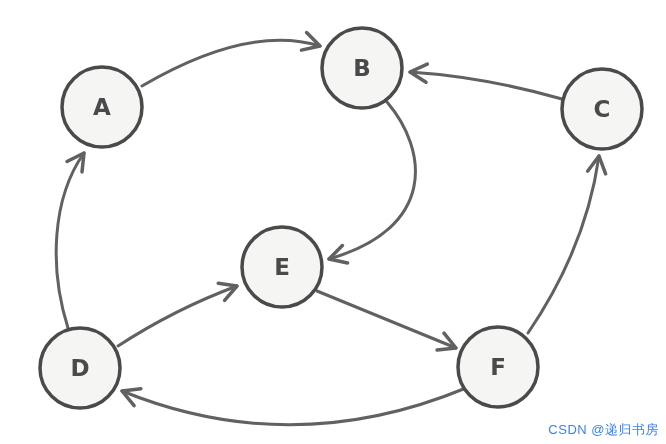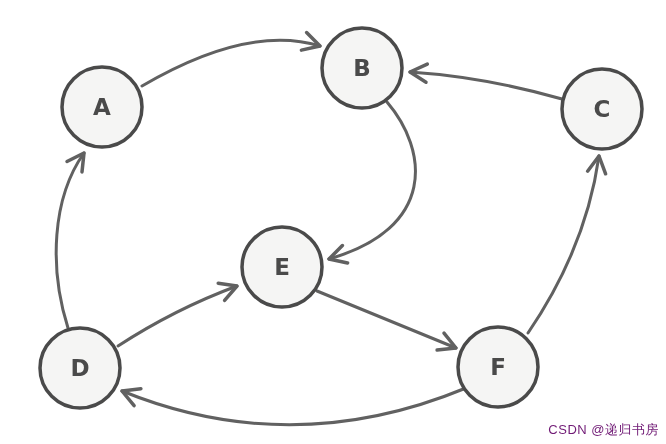--- a/index.html
+++ b/index.html
@@ -84,14 +84,14 @@
       </g>
       <g>
         <circle cx="282" cy="267" r="40" fill="#f5f5f4" stroke="#4a4a4a" stroke-width="3.5"></circle>
         <text x="282" y="275" class="node-label" fill="#4a4a4a">E</text>
       </g>
       <g>
         <circle cx="498" cy="367" r="40" fill="#f5f5f4" stroke="#4a4a4a" stroke-width="3.5"></circle>
         <text x="498" y="375" class="node-label" fill="#4a4a4a">F</text>
       </g>
     </svg>
-  <div class="watermark" style="color: #701a75; margin-top: 36px;">CSDN @递归书房</div>
+  <div class="watermark" style="color: #3b82f6; margin-top: 36px;">CSDN @递归书房</div>
 </div>
 
 </body></html>

